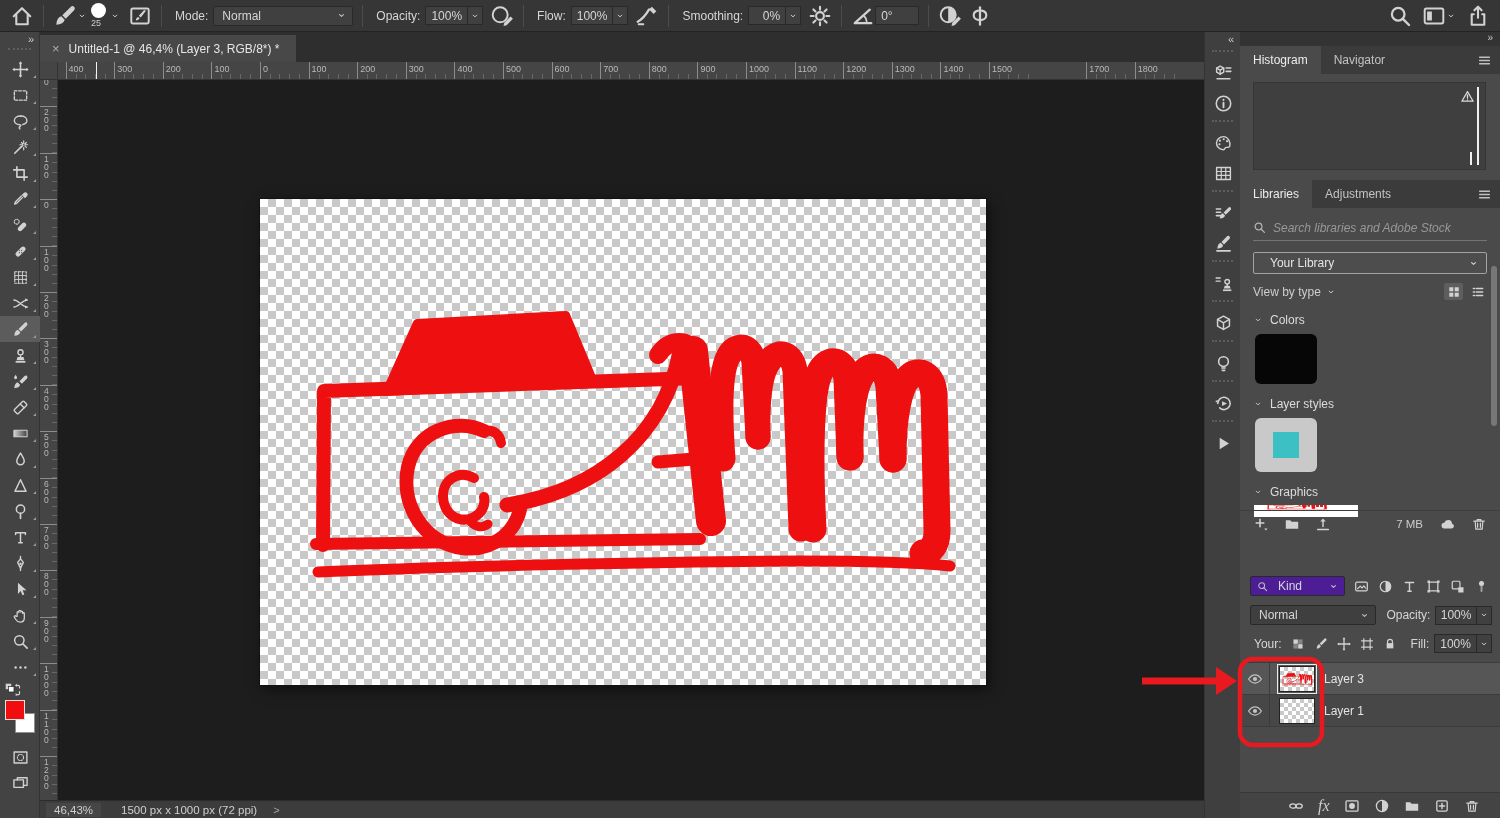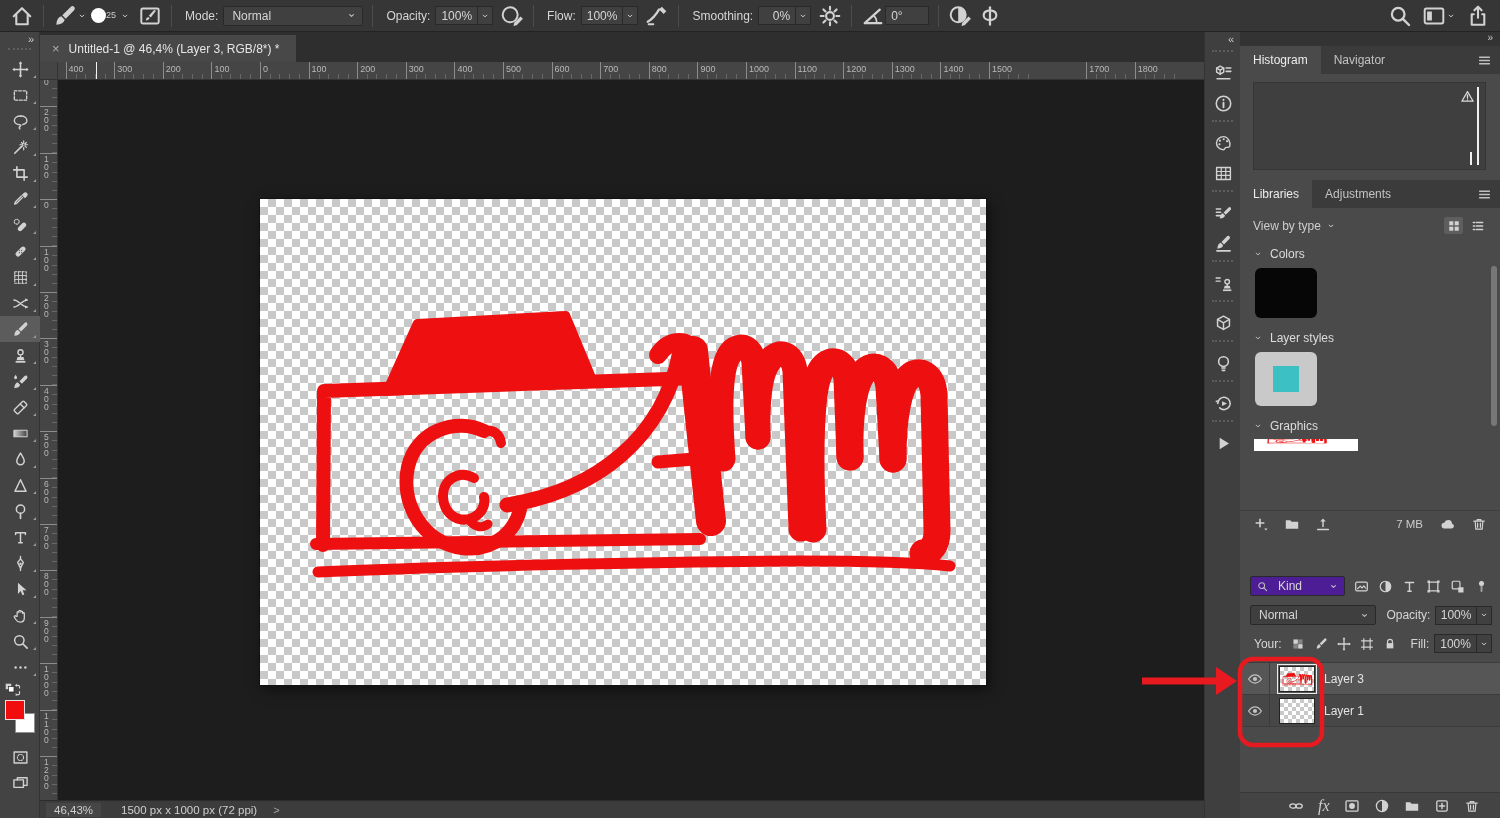--- a/index.html
+++ b/index.html
@@ -21,21 +21,21 @@
   .sep{width:1px;height:22px;background:#4c4c4c;margin:0 9px;flex:none}
   .lbl{margin:0 5px 0 4px;white-space:nowrap}
   .select{height:20px;background:var(--input);border:1px solid var(--inbrd);border-radius:2px;
     display:flex;align-items:center;padding:0 5px 0 8px;gap:6px;cursor:default;white-space:nowrap}
   .select .ic{width:11px;height:11px;color:#bdbdbd}
   .valbox{height:19px;background:var(--input);border:1px solid var(--inbrd);padding:0 5px;
     display:flex;align-items:center;justify-content:flex-end;min-width:40px}
   .chevbox{height:19px;width:15px;background:var(--input);border:1px solid var(--inbrd);
     border-left:0;display:flex;align-items:center;justify-content:center}
   .chevbox .ic{width:10px;height:10px}
-  .brushprev{display:flex;flex-direction:row;align-items:center;margin:0 4px;line-height:1}
+  .brushprev{display:flex;flex-direction:column;align-items:flex-start;margin:0 4px;line-height:1}
   .bcirc{width:15px;height:15px;border-radius:50%;background:#fff;margin-bottom:1px}
   .bnum{font-size:9px;color:#ccc}
   .obtn{width:24px;height:24px;display:flex;align-items:center;justify-content:center;border-radius:2px}
   .spacer{flex:1}
 
   
   #toolbar{position:absolute;left:0;top:32px;width:40px;height:786px;background:var(--toolbg);
     border-right:1px solid #333;z-index:4}
   .tb-head{height:16px;text-align:right;padding:1px 6px 0 0;color:#c9c9c9;font-size:11px;letter-spacing:-1px}
   .grip{height:8px;margin:0 8px;border-top:2px dotted #5d5d5d}
@@ -968,20 +968,37 @@
       <div class="ptabs" id="lib-tabs">
         <div class="ptab on">Libraries</div>
           <div class="ptab">Adjustments</div>
           <span class="ic menu">
             <svg viewBox="0 0 16 16">
               <path d="M2.8 4.6h10.4M2.8 8h10.4M2.8 11.4h10.4" fill="none" stroke="currentColor" stroke-linecap="round" stroke-linejoin="round" stroke-width="1.5"></path>
             </svg>
           </span>
       </div>
       <div class="pbody">
+        <div class="searchrow">
+          <span class="ic">
+              <svg viewBox="0 0 16 16">
+                <circle cx="6.8" cy="6.8" r="4.2" fill="none" stroke="currentColor" stroke-linecap="round" stroke-linejoin="round" stroke-width="1.5"></circle>
+                <path d="M9.9 9.9 14 14" fill="none" stroke="currentColor" stroke-linecap="round" stroke-linejoin="round" stroke-width="1.6"></path>
+              </svg>
+            </span>
+          <span class="ph">Search libraries and Adobe Stock</span>
+        </div>
+        <div class="libselect">
+          <span>Your Library</span>
+          <span class="ic">
+              <svg viewBox="0 0 16 16">
+                <path d="M5.2 6.6 8 9.4l2.8-2.8" fill="none" stroke="currentColor" stroke-linecap="round" stroke-linejoin="round" stroke-width="1.6"></path>
+              </svg>
+            </span>
+        </div>
         <div class="viewrow">
           <span>View by type</span>
           <span class="ic chevic">
               <svg viewBox="0 0 16 16">
                 <path d="M5.2 6.6 8 9.4l2.8-2.8" fill="none" stroke="currentColor" stroke-linecap="round" stroke-linejoin="round" stroke-width="1.6"></path>
               </svg>
             </span>
           <span class="sp"></span>
           <span class="viewbtn on">
               <span class="ic">

